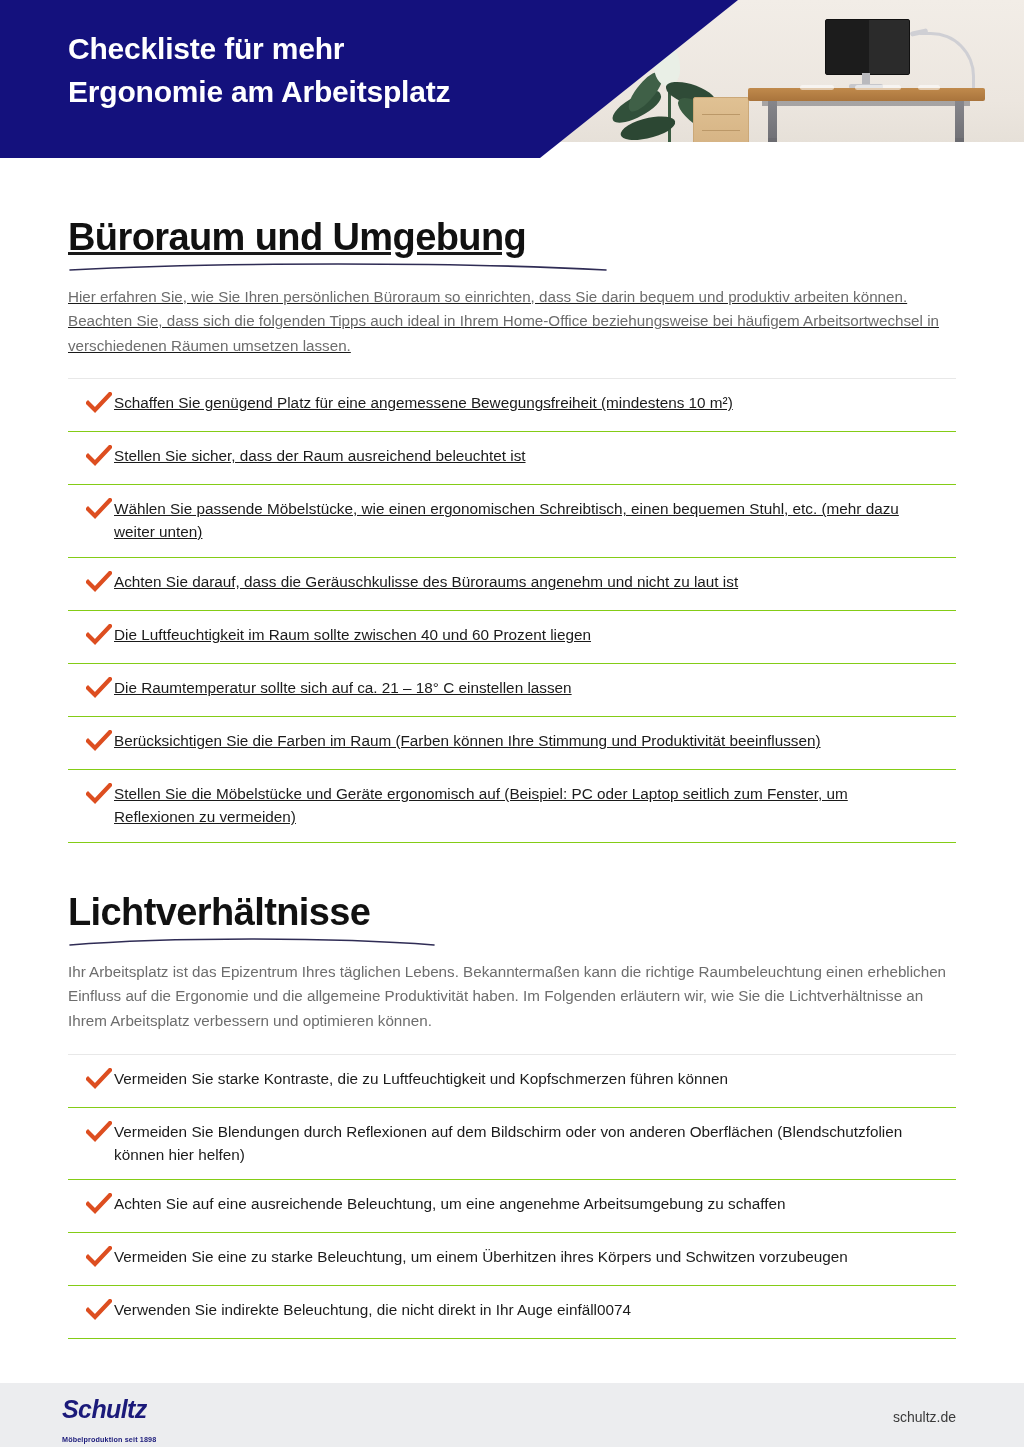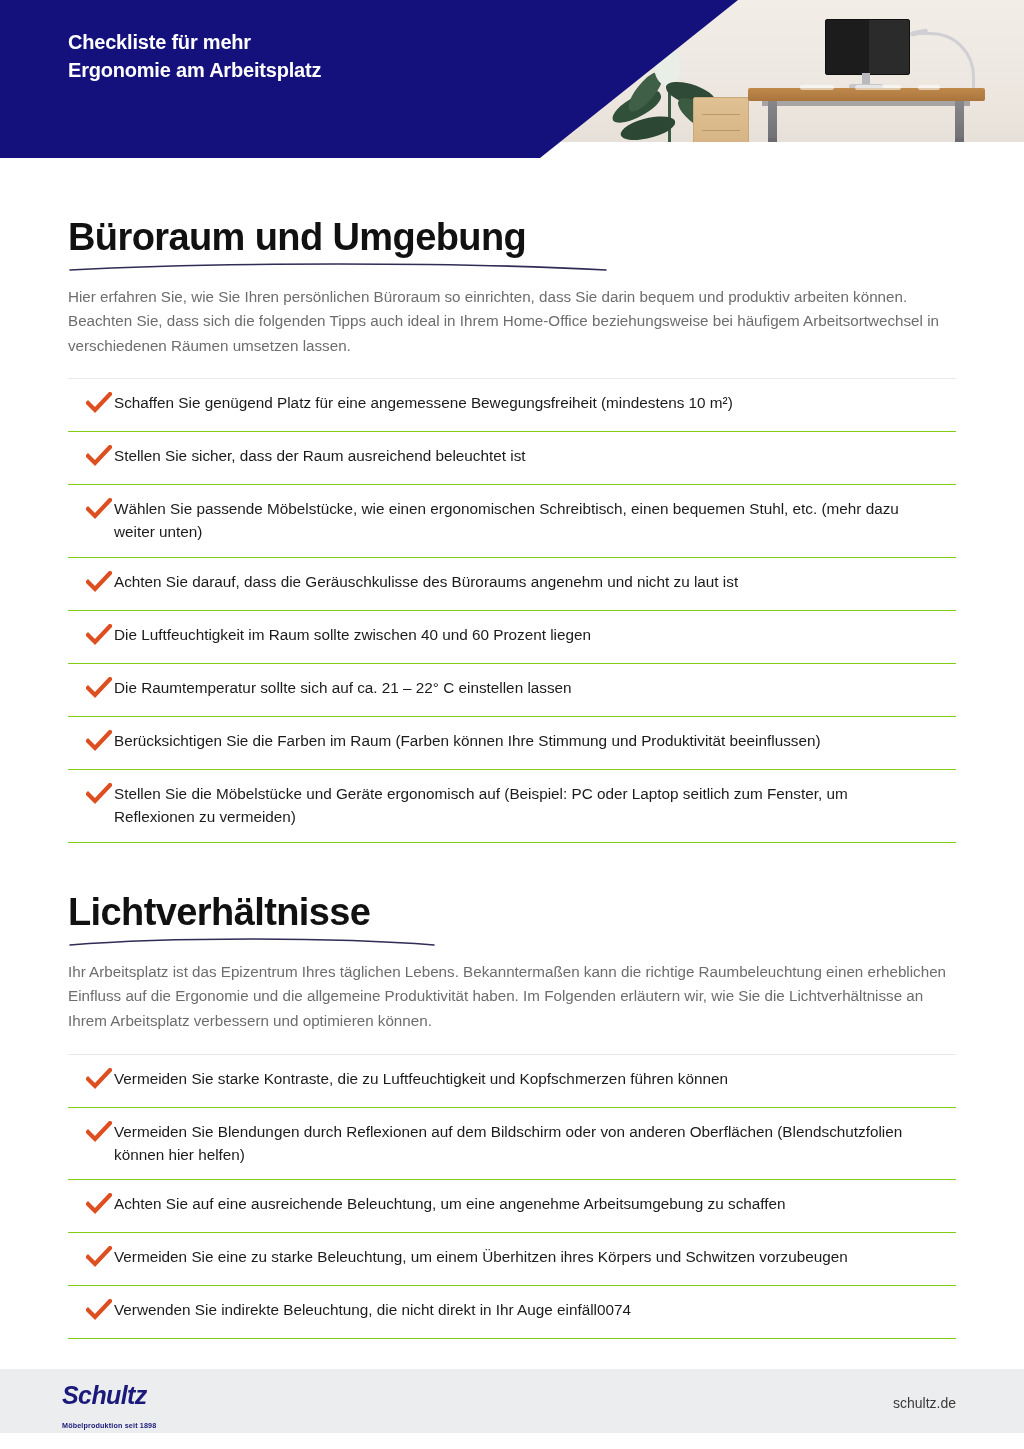--- a/index.html
+++ b/index.html
@@ -180,33 +180,33 @@
     position: absolute;
     inset: 0;
     background: var(--brand-blue, #14117d);
     clip-path: polygon(0 0, 738px 0, 540px 158px, 0 158px);
   }
   .header-title {
     position: absolute;
     left: 68px;
     top: 28px;
     color: #ffffff;
-    font-size: 20px;
+    font-size: 30px;
     font-weight: bold;
     line-height: 1.42;
     letter-spacing: -0.2px;
     white-space: pre-line;
   }
 
   
   .content {
     padding: 0 68px;
   }
   .section { margin-top: 0; }
-  .section.first { padding-top: 58px; }
+  .section.first { padding-top: 58px; text-decoration: underline; }
   .section.second { padding-top: 48px; }
 
   .section-heading {
     font-size: 38px;
     font-weight: bold;
     letter-spacing: -0.6px;
     color: #111111;
     margin: 0;
     line-height: 1.12;
   }
@@ -250,21 +250,21 @@
     font-size: 15.3px;
     line-height: 1.5;
     color: #1b1b1b;
     max-width: 800px;
   }
 
   
   .footer {
     position: absolute;
     left: 0;
-    bottom: 16px;
+    bottom: 2px;
     width: 1024px;
     height: 64px;
     background: #ecedef;
     display: flex;
     align-items: center;
   }
   .footer-logo {
     position: absolute;
     left: 62px;
     top: 14px;
@@ -390,21 +390,21 @@
             </svg>
         </span>
         <span class="check-text">Die Luftfeuchtigkeit im Raum sollte zwischen 40 und 60 Prozent liegen</span>
       </li>
       <li class="check-item">
         <span class="check-icon">
           <svg width="26" height="22" viewBox="0 0 26 22" xmlns="http://www.w3.org/2000/svg">
               <path d="M2 11 L9 18 L24 2" stroke="#dd4e20" stroke-width="4.2" fill="none" stroke-linecap="square" stroke-linejoin="miter"></path>
             </svg>
         </span>
-        <span class="check-text">Die Raumtemperatur sollte sich auf ca. 21 – 22° C einstellen lassen</span>
+        <span class="check-text">Die Raumtemperatur sollte sich auf ca. 21 – 18° C einstellen lassen</span>
       </li>
       <li class="check-item">
         <span class="check-icon">
           <svg width="26" height="22" viewBox="0 0 26 22" xmlns="http://www.w3.org/2000/svg">
               <path d="M2 11 L9 18 L24 2" stroke="#dd4e20" stroke-width="4.2" fill="none" stroke-linecap="square" stroke-linejoin="miter"></path>
             </svg>
         </span>
         <span class="check-text">Berücksichtigen Sie die Farben im Raum (Farben können Ihre Stimmung und Produktivität beeinflussen)</span>
       </li>
       <li class="check-item">

